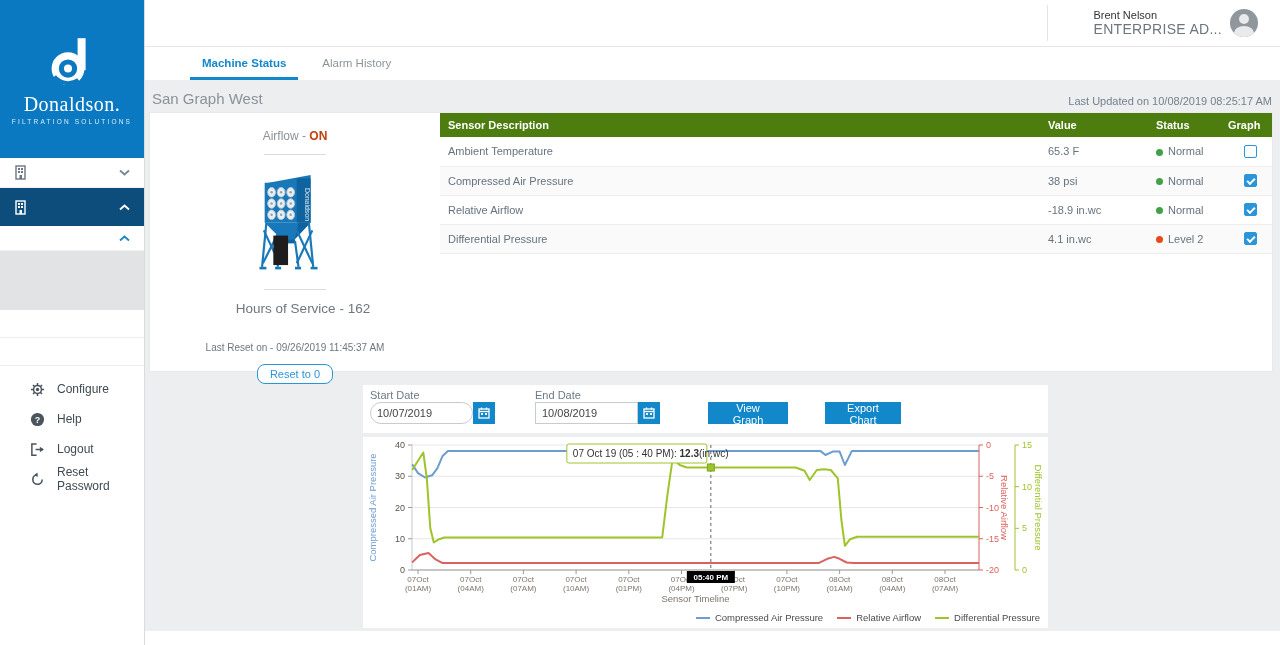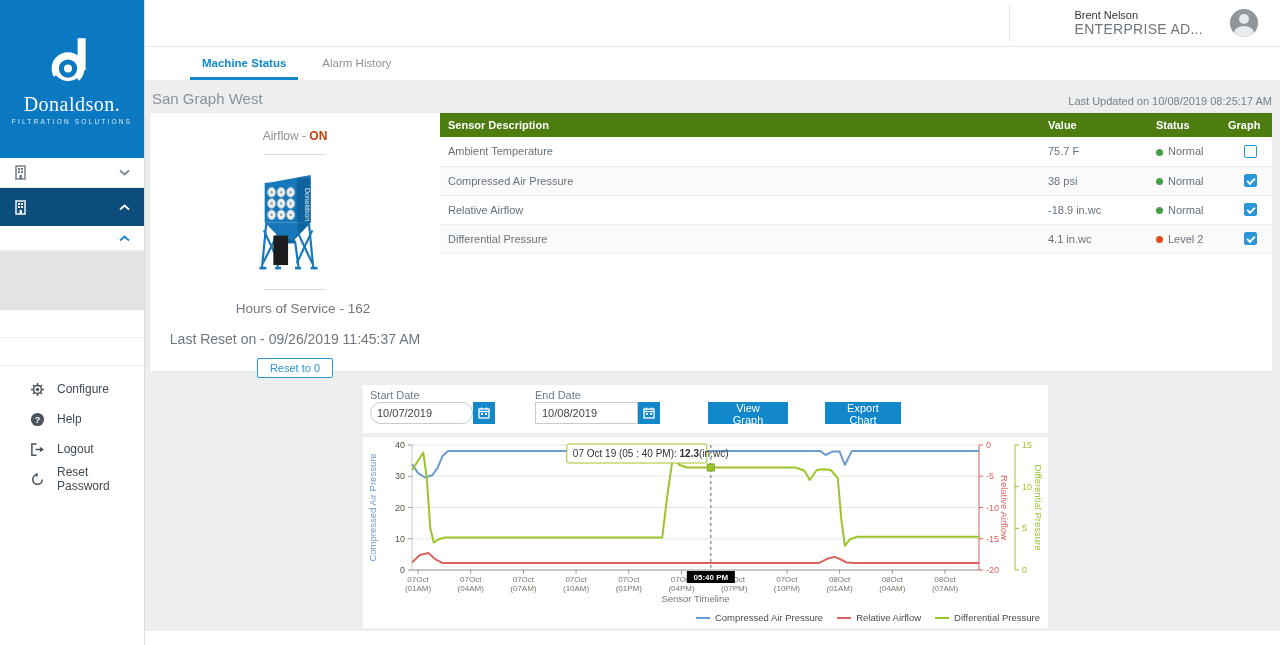--- a/index.html
+++ b/index.html
@@ -19,21 +19,21 @@
   .nav-row.r3 { height:25px; }
   .nav-sel { height:59px; background:#e1e3e4; }
   .nav-empty { height:28px; border-bottom:1px solid #eceeef; background:#fff; }
   .side-footer { margin-top:8px; }
   .sf-item { display:flex; align-items:center; height:30px; padding-left:30px; color:#3f4a53; font-size:12px; cursor:pointer; }
   .sf-item .ic { width:15px; height:15px; margin-right:12px; flex:0 0 15px; }
 
   
   .main { flex:1; display:flex; flex-direction:column; background:#fff; }
   .topbar { height:47px; border-bottom:1px solid #e4e6e7; display:flex; align-items:center; justify-content:flex-end; background:#fff; }
-  .user-wrap { display:flex; align-items:center; height:100%;gap:19px; }
+  .user-wrap { display:flex; align-items:center; height:100%; }
   .user-div { width:1px; height:36px; background:#e2e4e5; margin-right:46px; }
   .user-text { text-align:left; margin-right:8px; }
   .user-name { font-size:11px; color:#333; }
   .user-role { font-size:14px; color:#6d767d; letter-spacing:.3px;text-align:right; }
   .avatar { width:28px; height:28px; border-radius:50%; background:#8f969c; margin-right:22px; position:relative; overflow:hidden; }
   .avatar::before { content:""; position:absolute; left:9px; top:5px; width:10px; height:10px; border-radius:50%; background:#e8eaeb; }
   .avatar::after { content:""; position:absolute; left:4px; top:17px; width:20px; height:14px; border-radius:50% 50% 0 0; background:#e8eaeb; }
 
   .tabbar { height:33px; background:#fff; display:flex; align-items:flex-end; padding-left:45px; }
   .tab { font-size:11.5px; padding:0 12px 8px 12px; margin-right:12px; color:#8d9499; cursor:pointer; border-bottom:3px solid transparent; }
@@ -47,22 +47,22 @@
   .last-updated { font-size:11px; color:#75818c; }
   .card { background:#fff; }
 
   
   .main-card { height:258px; display:flex; box-shadow:0 0 0 1px #e7e9ea; }
   .machine-panel { width:290px; flex:0 0 290px; text-align:center; padding-top:16px; }
   .airflow-line { font-size:12px; color:#8b9298; }
   .airflow-state { color:#c2410c; font-weight:bold; }
   .mini-hr { width:62px; height:1px; background:#ddd; border:0; margin:11px auto; }
   .hours { font-size:13.5px; color:#6e777e; margin-top:6px;padding-left:16px; }
-  .lastreset { font-size:14px; color:#6e777e; margin-top:15px; }
-  .reset-btn { margin-top:11px; background:#fff; border:1px solid #2a95d8; color:#2a95d8; font-size:11px; padding:3px 12px; border-radius:2px; cursor:pointer; }
+  .lastreset { font-size:10px; color:#6e777e; margin-top:26px; }
+  .reset-btn { margin-top:11px; background:#fff; border:1px solid #2a95d8; color:#2a95d8; font-size:11px; padding:3px 12px; border-radius:8px; cursor:pointer; }
 
   .table-wrap { flex:1; }
   table.sensors { width:100%; border-collapse:collapse; table-layout:fixed; }
   table.sensors th { background:#4d7c0f; color:#fff; font-size:11px; font-weight:bold; text-align:left; height:24px; padding-left:8px; }
   table.sensors td { height:29px; font-size:11px; color:#66737f; border-bottom:1px solid #ededee; padding-left:8px; }
   table.sensors tr:nth-child(even) td { background:#fafafa; }
   .col-desc { width:auto; } .col-val { width:108px; } .col-status { width:80px; } .col-graph { width:44px; }
   th.c-graph, td.c-graph { text-align:center; padding-left:0 !important; }
   .dot { display:inline-block; width:7px; height:7px; border-radius:50%; margin-right:5px; vertical-align:middle; }
   .cb { display:inline-block; width:13px; height:13px; border:1px solid #2a95d8; border-radius:2px; background:#fff; position:relative; cursor:pointer; vertical-align:middle; }
@@ -266,21 +266,21 @@
               <tr>
                 <th>Sensor Description</th>
                 <th>Value</th>
                 <th>Status</th>
                 <th class="c-graph">Graph</th>
               </tr>
             </thead>
             <tbody>
                 <tr>
                   <td>Ambient Temperature</td>
-                  <td>75.7 F</td>
+                  <td>65.3 F</td>
                   <td><span class="dot" style="background: rgb(67, 160, 71);"></span>Normal</td>
                   <td class="c-graph"><span class="cb"></span></td>
                 </tr>
                 <tr>
                   <td>Compressed Air Pressure</td>
                   <td>38 psi</td>
                   <td><span class="dot" style="background: rgb(67, 160, 71);"></span>Normal</td>
                   <td class="c-graph"><span class="cb checked"></span></td>
                 </tr>
                 <tr>

